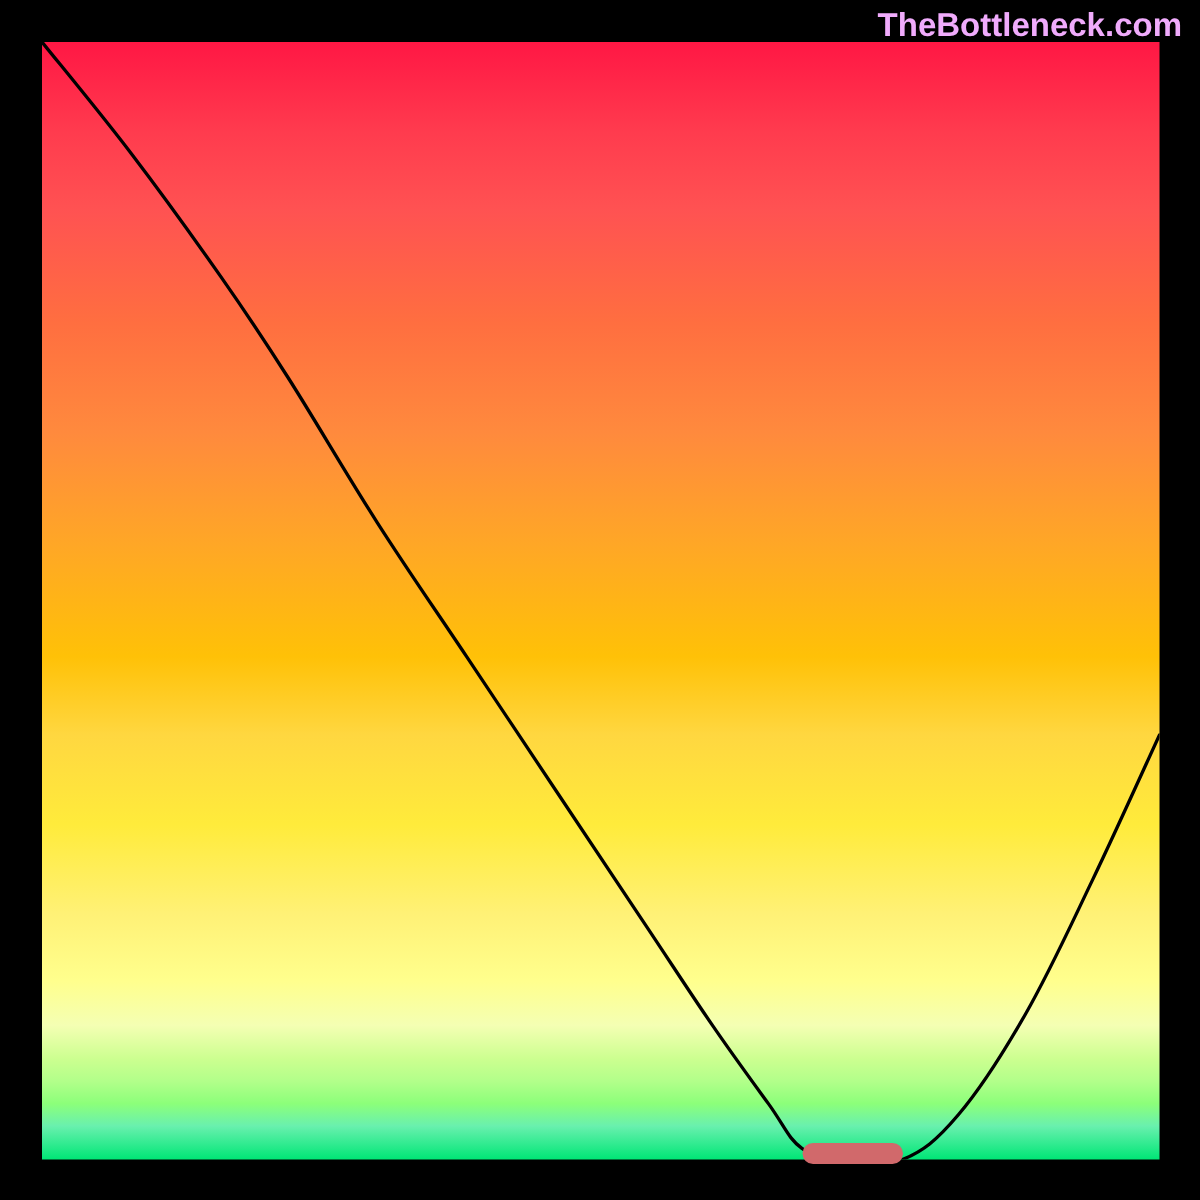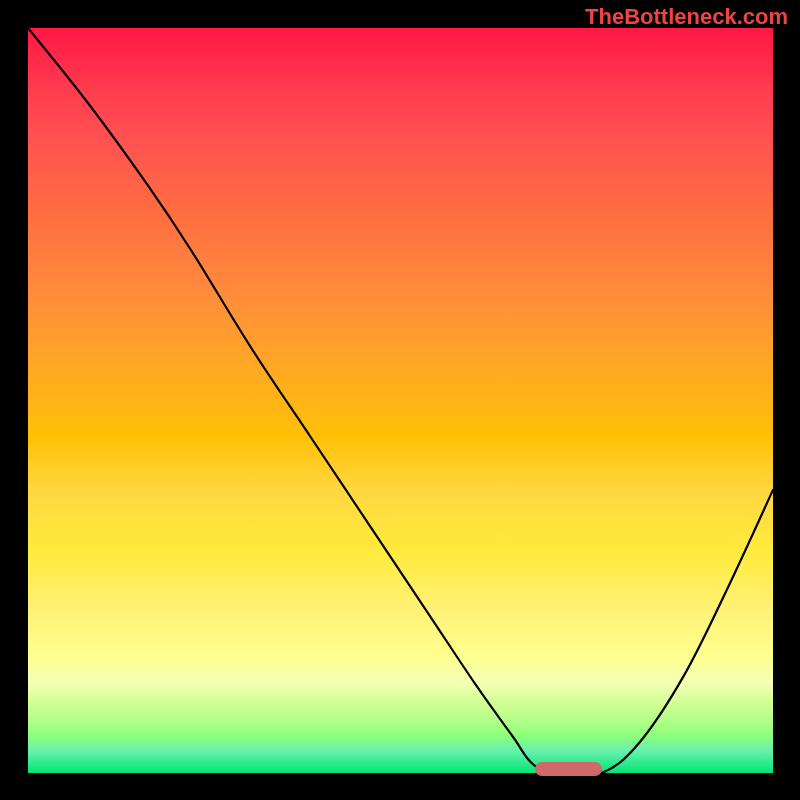--- a/index.html
+++ b/index.html
@@ -13,21 +13,21 @@
   .container {
     position: relative;
     width: 800px;
     height: 800px;
     background: #000;
   }
   .watermark {
     position: absolute;
     top: 4px;
     right: 12px;
-    color: #ef4444;
+    color: #f0abfc;
     font-family: Arial, Helvetica, sans-serif;
     font-size: 22px;
     font-weight: bold;
     z-index: 10;
   }
   .plot-area {
     position: absolute;
     left: 28px;
     top: 28px;
     width: 745px;

